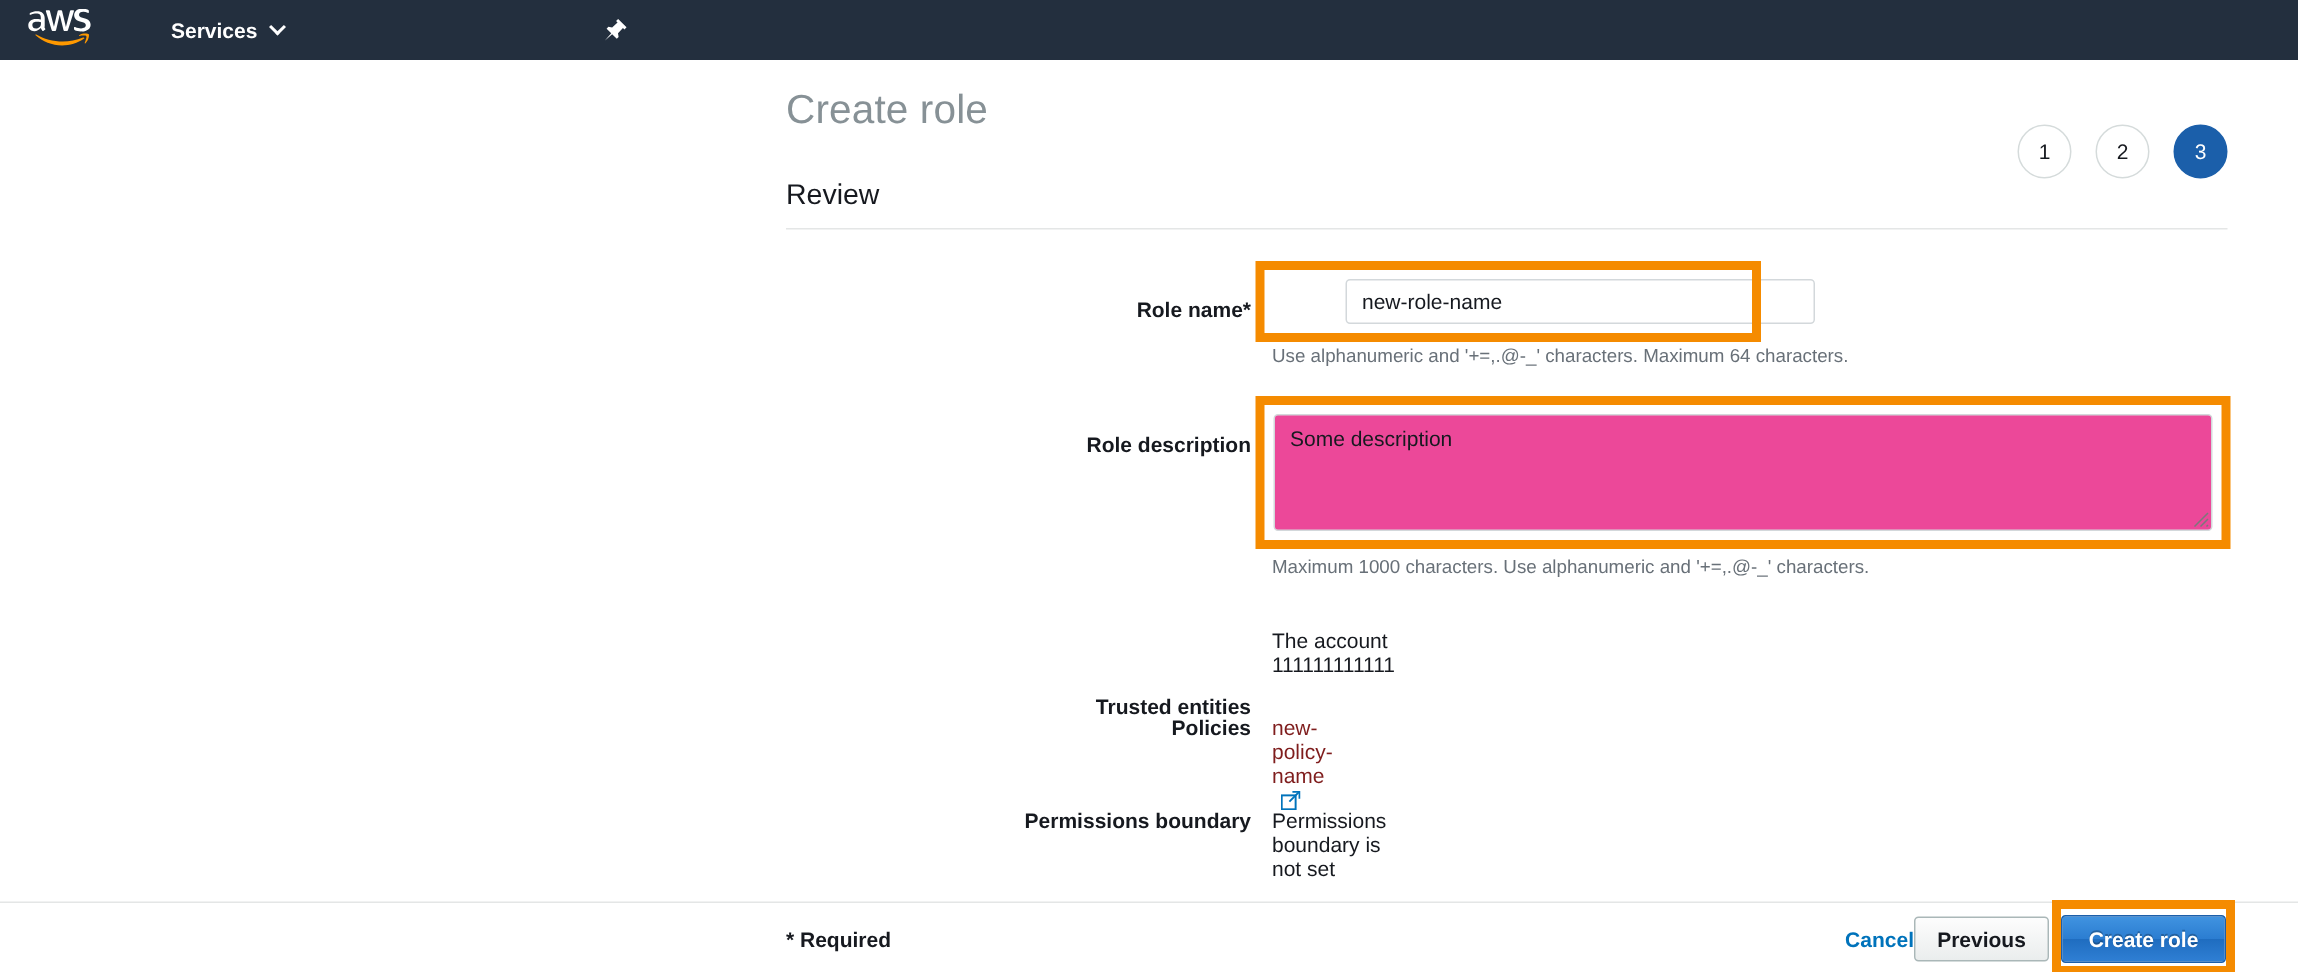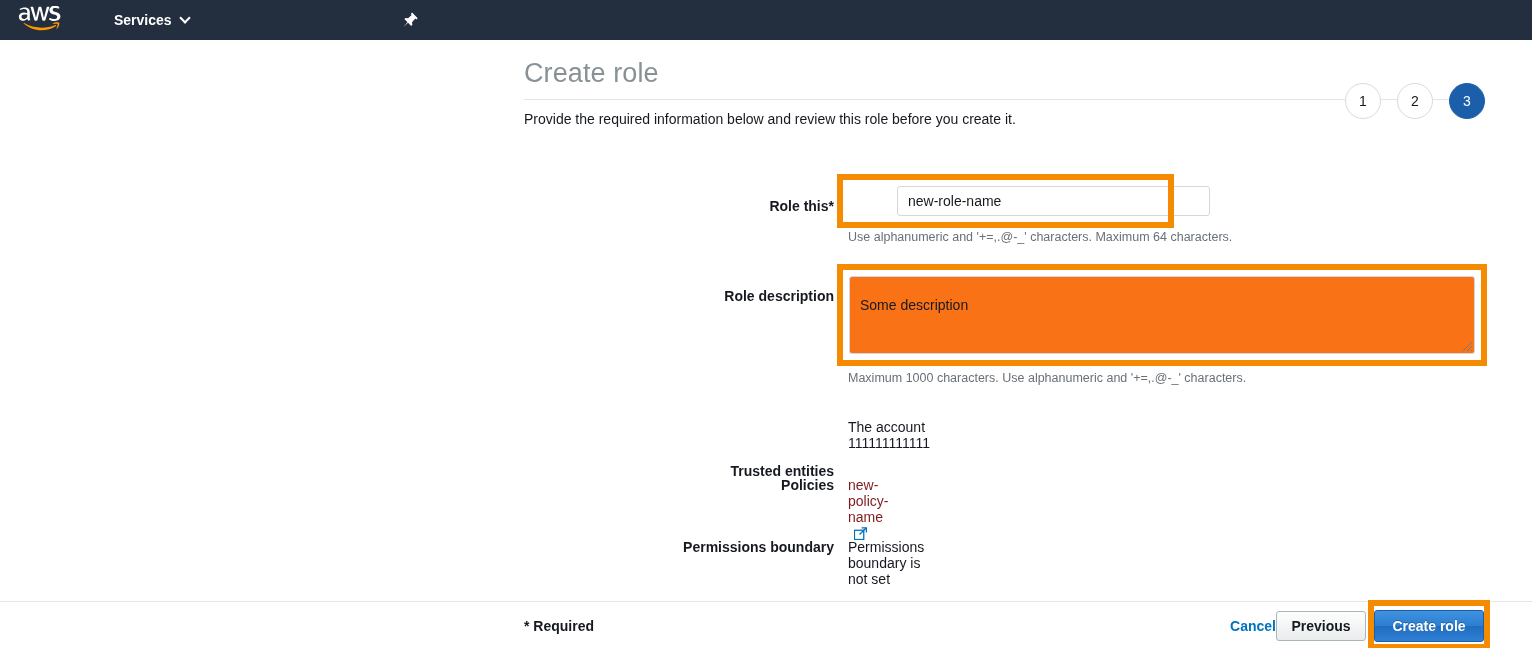--- a/index.html
+++ b/index.html
@@ -187,22 +187,22 @@
     outline: none;
     margin-left: 48px;
   }
   textarea.txta {
     position: absolute;
     font-family: "Liberation Sans", sans-serif;
     font-size: 14px;
     color: #16191f;
     border: 1px solid #d3d8db;
     border-radius: 3px;
-    padding: 20px 10px;
-    background: #f97316;
+    padding: 7px 10px;
+    background: #ec4899;
     outline: none;
     resize: none;
     overflow: hidden;
   }
   .resize-grip {
     position: absolute;
     width: 12px; height: 12px;
     pointer-events: none;
   }
 
@@ -311,28 +311,28 @@
         <span>1</span>
       </div>
       <div class="step">
         <span>2</span>
       </div>
       <div class="step active">
         <span>3</span>
       </div>
     </div>
 
+    <h2 class="section-title">Review</h2>
     <hr class="hr">
-    <div class="intro">Provide the required information below and review this role before you create it.</div>
   </div>
 
   <div class="form">
 
     <div class="frow" style="top:0;">
-      <div class="flabel" style="top:158px;">Role this*</div>
+      <div class="flabel" style="top:158px;">Role name*</div>
       <input class="txt" type="text" style="left: 325px; top: 146px; width: 313px; height: 30px;" value="new-role-name">
       <div class="hl" style="left:313px; top:134px; width:337px; height:54px;"></div>
       <div class="fhint" style="top:190px;">Use alphanumeric and '+=,.@-_' characters. Maximum 64 characters.</div>
     </div>
 
     <div class="frow" style="top:0;">
       <div class="flabel" style="top:248px;">Role description</div>
       <textarea class="txta" style="left: 325px; top: 236px; width: 626px; height: 78px;">Some description</textarea>
       <svg class="resize-grip" style="left:937px; top:300px;" viewBox="0 0 12 12" aria-hidden="true">
         <path d="M11 2 L2 11 M11 6 L6 11 M11 10 L10 11" stroke="#7a7a7a" stroke-width="1" fill="none"></path>

